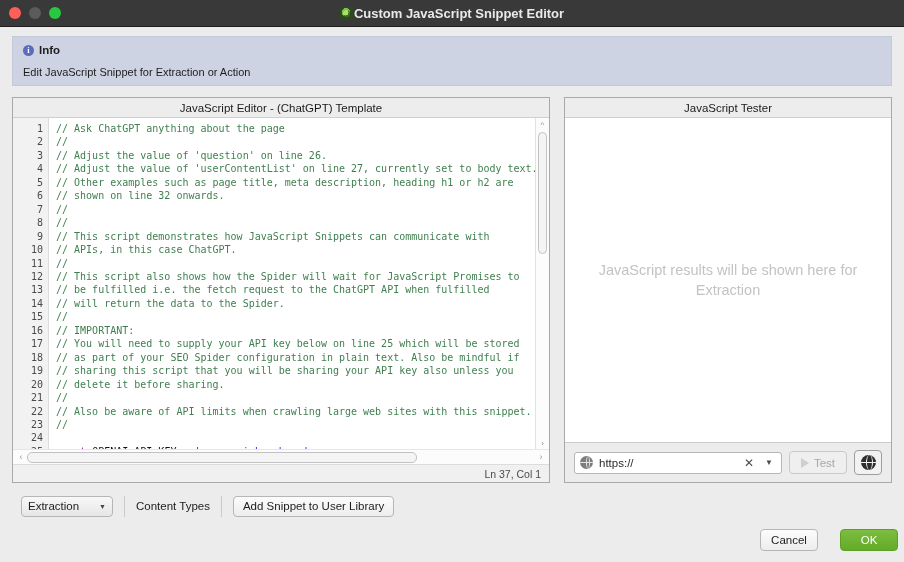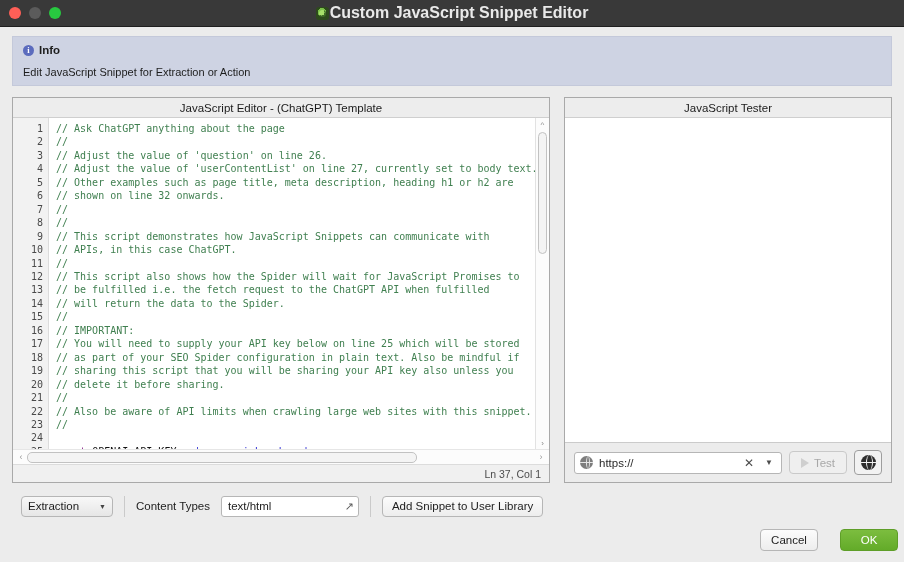--- a/index.html
+++ b/index.html
@@ -35,21 +35,21 @@
   }
   .dot { width: 12px; height: 12px; border-radius: 50%; }
   .dot.red { background: #ff5f57; }
   .dot.amber { background: #5b5b5b; }
   .dot.green { background: #28c840; }
   .title-center {
     position: absolute;
     left: 0; right: 0;
     text-align: center;
     color: #e9e9e9;
-    font-size: 16px;
+    font-size: 13px;
     font-weight: bold;
     display: flex;
     align-items: center;
     justify-content: center;
     gap: 1px;
     pointer-events: none;
   }
   .title-icon {
     width: 13px; height: 13px;
     display: inline-block;
@@ -449,20 +449,21 @@
 
       <div class="statusbar">
         <span>Ln 37, Col 1</span>
       </div>
     </div>
 
     <div class="panel panel-right">
       <div class="panel-title">JavaScript Tester</div>
 
       <div class="tester-body">
+        <div class="tester-msg">JavaScript results will be shown here for Extraction</div>
       </div>
 
       <div class="tester-bar">
         <div class="urlbox">
           <span class="globe-sm"></span>
           <span class="url-text">https://</span>
           <span class="url-clear">✕</span>
           <span class="url-caret">▼</span>
         </div>
         <div class="btn test-btn">
@@ -476,24 +477,20 @@
     </div>
   </div>
 
   <div class="toolbar">
     <div class="select">
       <span class="lbl">Extraction</span>
       <span class="arrow">▼</span>
     </div>
     <div class="vsep"></div>
     <div class="label">Content Types</div>
-    <div class="textfield">
-      <span class="val">text/html</span>
-      <span class="expand-icon">↗</span>
-    </div>
     <div class="vsep"></div>
     <div class="pushbtn">
       <span>Add Snippet to User Library</span>
     </div>
   </div>
 
   <div class="footer">
     <div class="foot-btn cancel-btn">
       <span>Cancel</span>
     </div>

